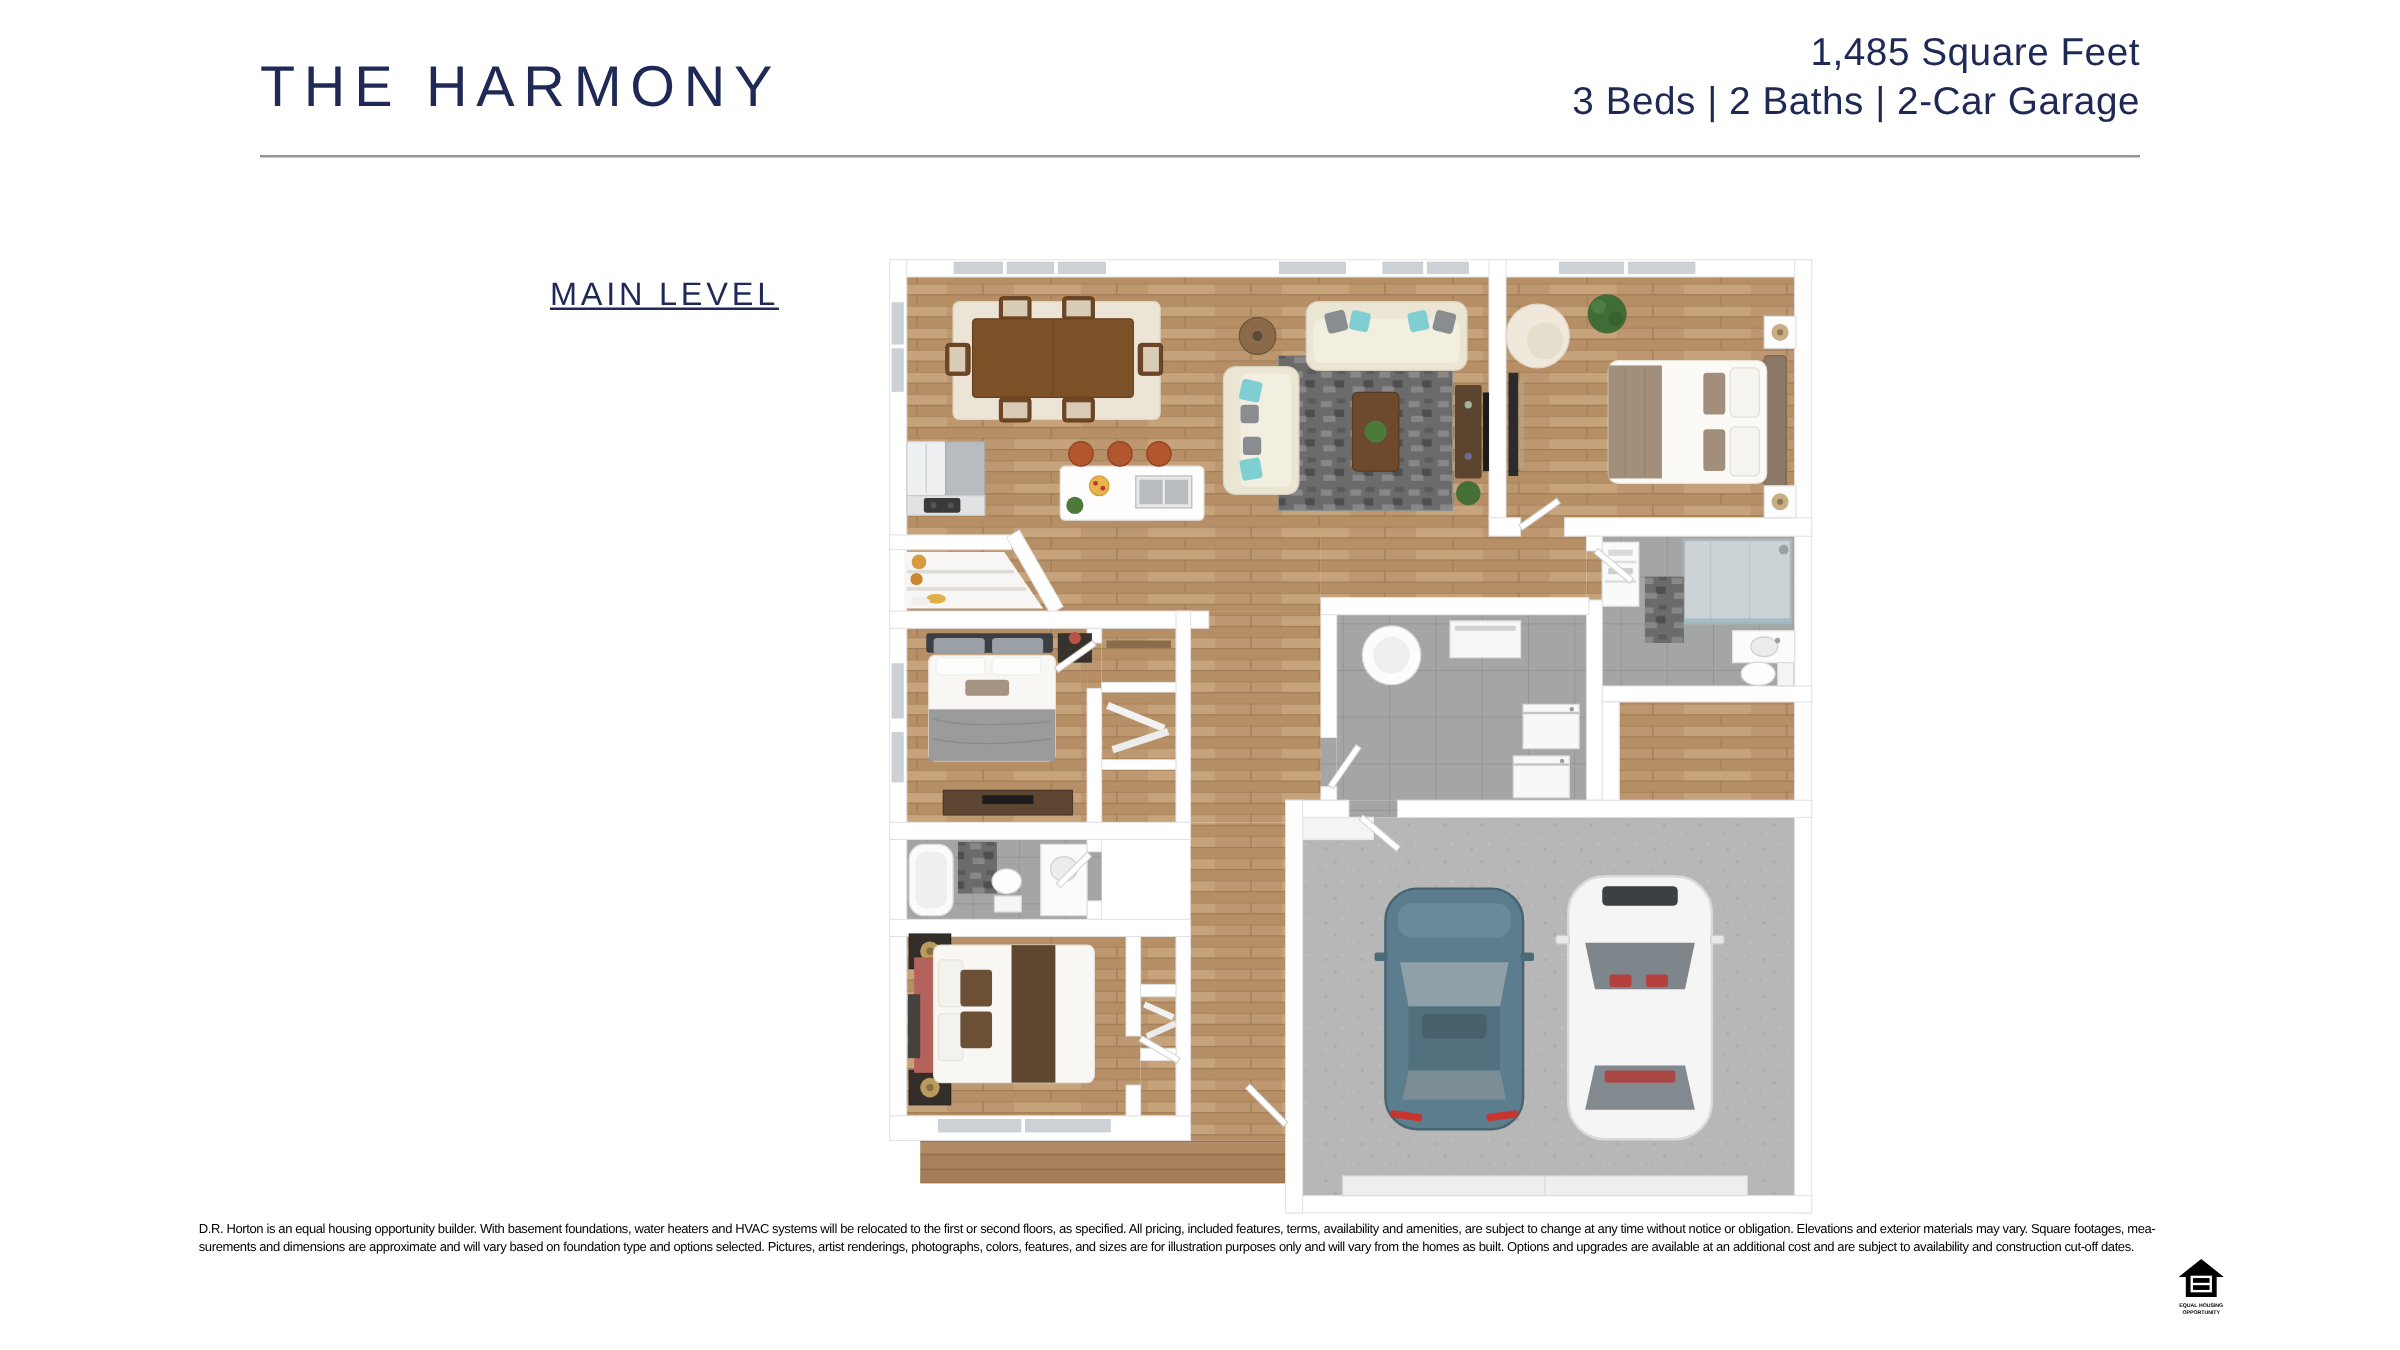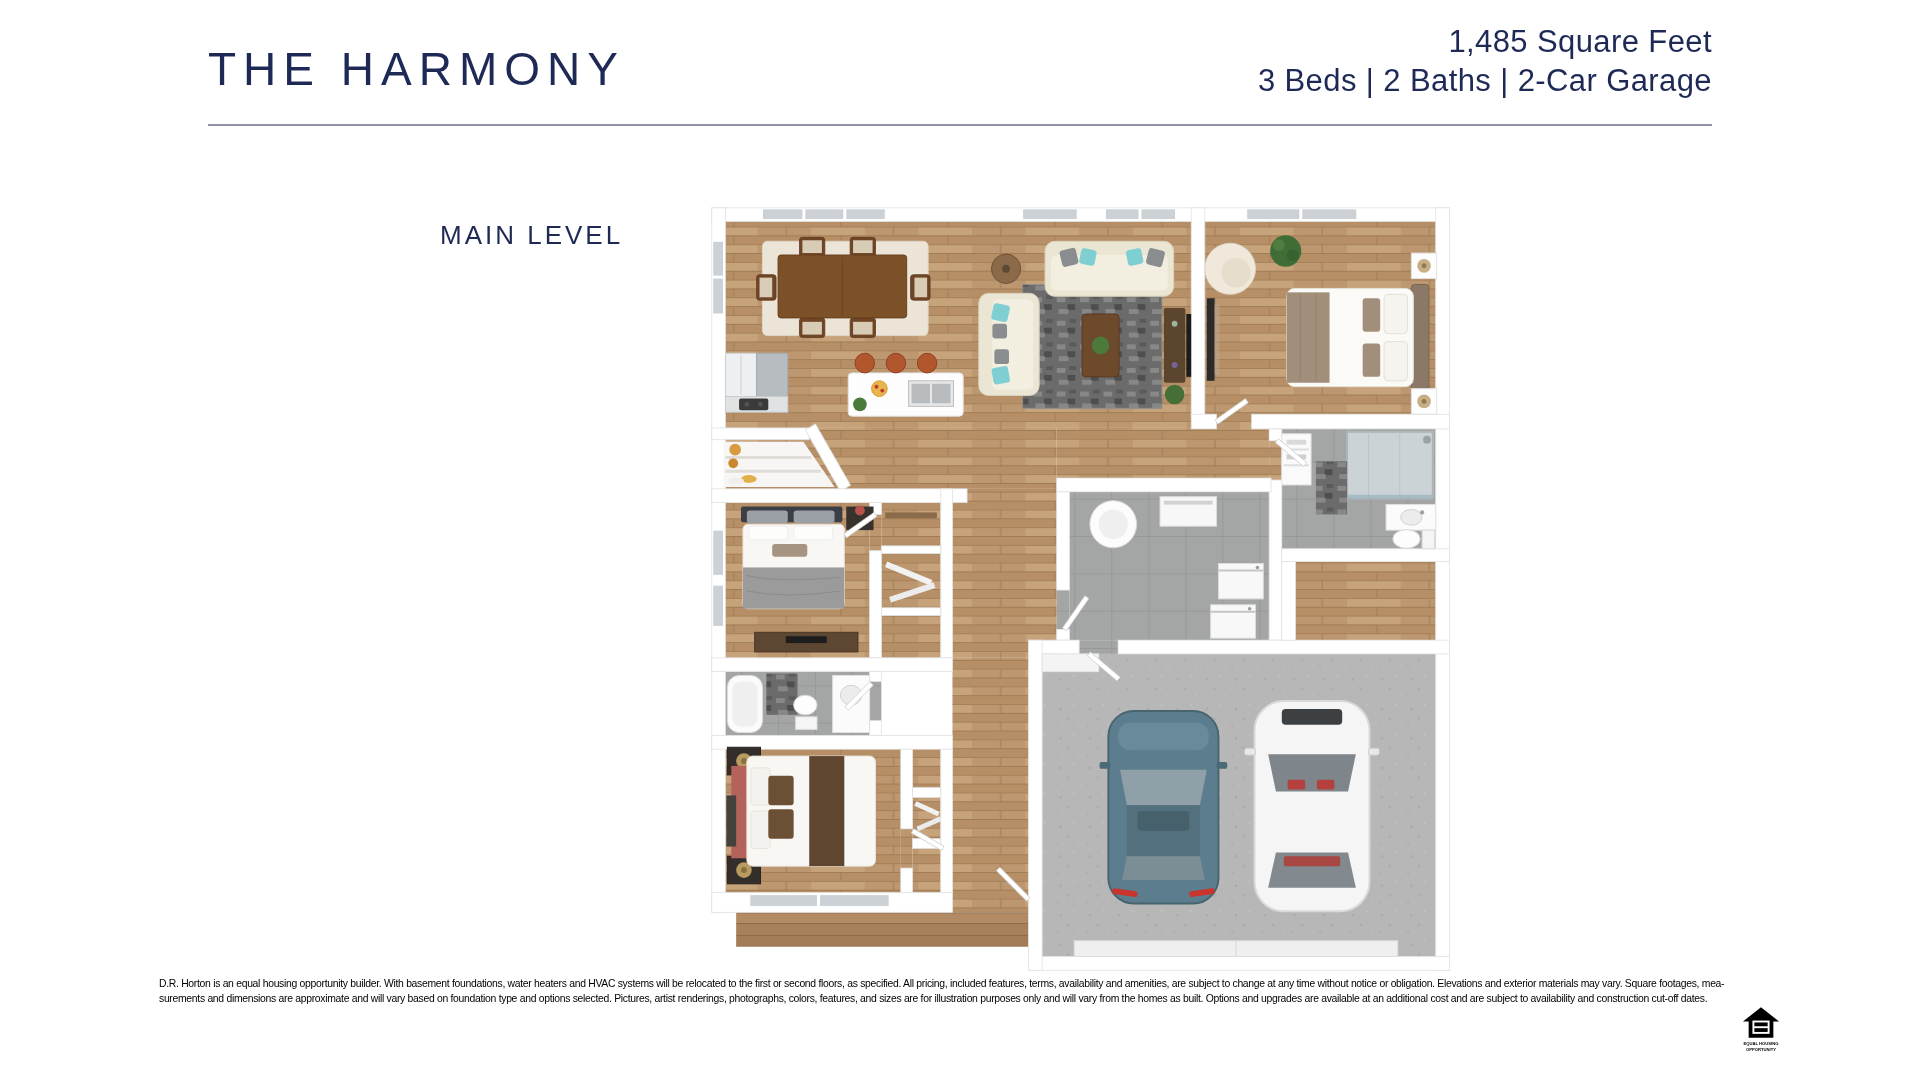--- a/index.html
+++ b/index.html
@@ -7,21 +7,21 @@
               font-family:"Liberation Sans", sans-serif; }
   .canvas { position:absolute; inset:0; width:1920px; height:1080px; background:#fff; }
 
   .title { position:absolute; left:208px; top:42px; font-size:46px; font-weight:500;
            letter-spacing:7px; color:#1e2a55; white-space:nowrap; }
   .rule  { position:absolute; left:208px; top:124px; width:1504px; height:2px;
            background:#8e93a6; }
   .specs { position:absolute; top:22px; right:208px; text-align:right; color:#1e2a55;
            font-size:31px; font-weight:500; line-height:39px; letter-spacing:.4px; white-space:nowrap; }
   .level-label { position:absolute; left:440px; top:220px; font-size:26px; font-weight:500;
-           letter-spacing:3px; color:#1e2a55; white-space:nowrap; }
+           letter-spacing:3px; color:#1e2a55; white-space:nowrap;text-decoration:underline; }
 
   .floorplan { position:absolute; left:704px; top:200px; width:760px; height:786px; }
   .floorplan svg { width:100%; height:100%; display:block; }
   .wall { fill:#ffffff; stroke:#e0e0e0; stroke-width:.8; }
   .leaf { fill:#ffffff; stroke:#cfcfcf; stroke-width:.8; }
   .win  { fill:#ccd1d5; stroke:#ffffff; stroke-width:1; }
 
   .disclaimer { position:absolute; left:159px; top:977px; width:1578px; color:#000;
            font-size:10.4px; line-height:14.6px; letter-spacing:-0.3px; }
   .disclaimer div { white-space:nowrap; }

